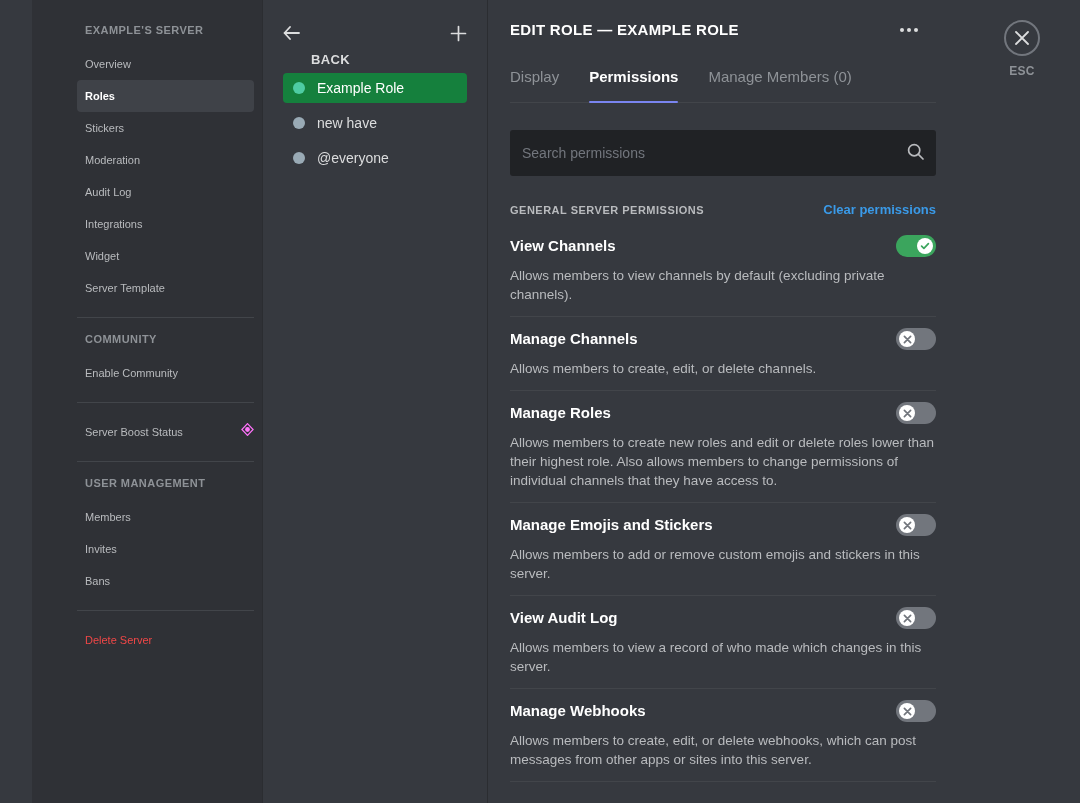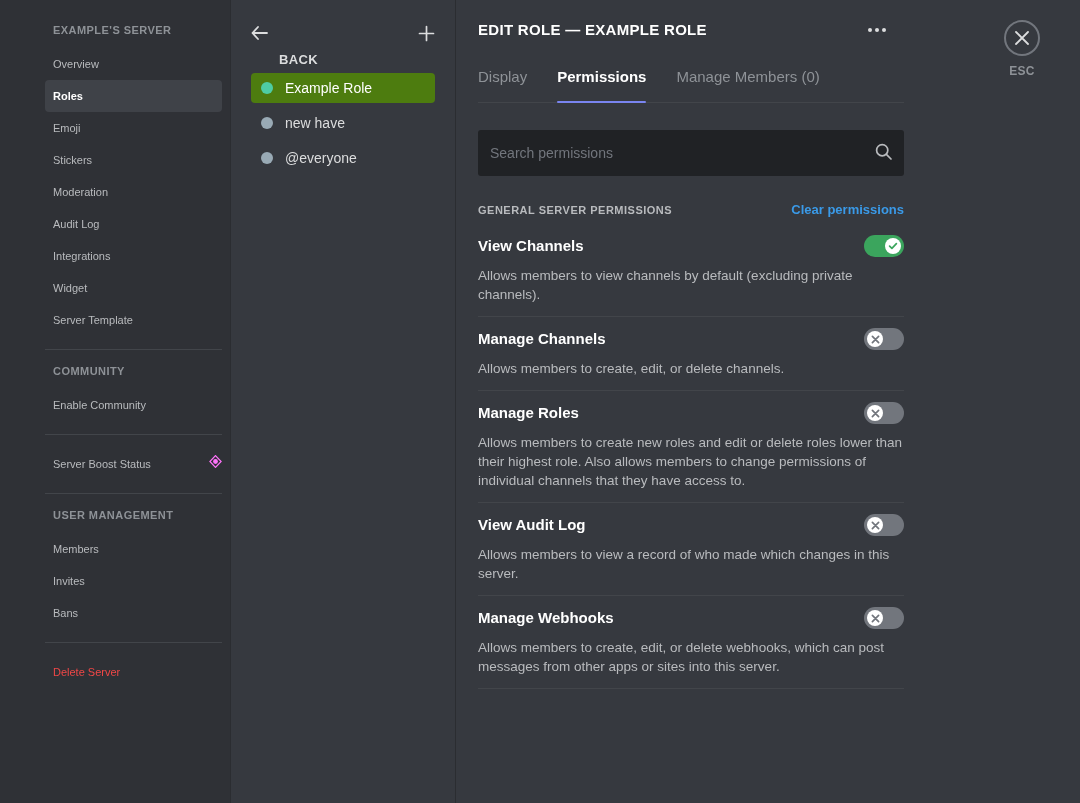--- a/index.html
+++ b/index.html
@@ -12,20 +12,21 @@
     font-family: "Liberation Sans", sans-serif;
     -webkit-font-smoothing: antialiased;
   }
 
   #app {
     position: relative;
     width: 1080px;
     height: 803px;
     display: flex;
     background: #36393f;
+    padding-left: 32px;
   }
 
   
   .sidebar {
     width: 230px;
     height: 803px;
     background: #2f3136;
     padding-top: 22px;
     flex: 0 0 230px;
     overflow: hidden;
@@ -114,21 +115,21 @@
   .role-row {
     display: flex;
     align-items: center;
     gap: 12px;
     height: 30px;
     margin: 0 20px 5px 20px;
     padding: 0 10px;
     border-radius: 4px;
     cursor: pointer;
   }
-  .role-row.selected { background: #4d7c0f; }
+  .role-row.selected { background: #15803d; }
   .role-dot {
     width: 12px; height: 12px;
     border-radius: 50%;
     flex: 0 0 12px;
   }
   .role-name {
     font-size: 14px;
     color: #dcddde;
     font-weight: 500;
     white-space: nowrap;
@@ -324,23 +325,20 @@
 <div id="app">
 
   <nav class="sidebar">
     <div class="sidebar-inner" id="sidebar-inner">
         <div class="side-header">EXAMPLE'S SERVER</div>
         <div class="side-item">
           <span>Overview</span>
         </div>
         <div class="side-item active">
           <span>Roles</span>
-        </div>
-        <div class="side-item">
-          <span>Emoji</span>
         </div>
         <div class="side-item">
           <span>Stickers</span>
         </div>
         <div class="side-item">
           <span>Moderation</span>
         </div>
         <div class="side-item">
           <span>Audit Log</span>
         </div>
@@ -486,20 +484,33 @@
                   <svg width="9" height="9" viewBox="0 0 9 9" fill="none">
                     <path d="M1.4 1.4L7.6 7.6M7.6 1.4L1.4 7.6" stroke="#72767d" stroke-width="1.7" stroke-linecap="round"></path>
                   </svg>
                 </div>
               </div>
             </div>
             <div class="perm-desc">Allows members to create new roles and edit or delete roles lower than their highest role. Also allows members to change permissions of individual channels that they have access to.</div>
           </div>
           <div class="perm-item">
             <div class="perm-row">
+              <span class="perm-name">Manage Emojis and Stickers</span>
+              <div class="toggle off">
+                <div class="knob">
+                  <svg width="9" height="9" viewBox="0 0 9 9" fill="none">
+                    <path d="M1.4 1.4L7.6 7.6M7.6 1.4L1.4 7.6" stroke="#72767d" stroke-width="1.7" stroke-linecap="round"></path>
+                  </svg>
+                </div>
+              </div>
+            </div>
+            <div class="perm-desc">Allows members to add or remove custom emojis and stickers in this server.</div>
+          </div>
+          <div class="perm-item">
+            <div class="perm-row">
               <span class="perm-name">View Audit Log</span>
               <div class="toggle off">
                 <div class="knob">
                   <svg width="9" height="9" viewBox="0 0 9 9" fill="none">
                     <path d="M1.4 1.4L7.6 7.6M7.6 1.4L1.4 7.6" stroke="#72767d" stroke-width="1.7" stroke-linecap="round"></path>
                   </svg>
                 </div>
               </div>
             </div>
             <div class="perm-desc">Allows members to view a record of who made which changes in this server.</div>

